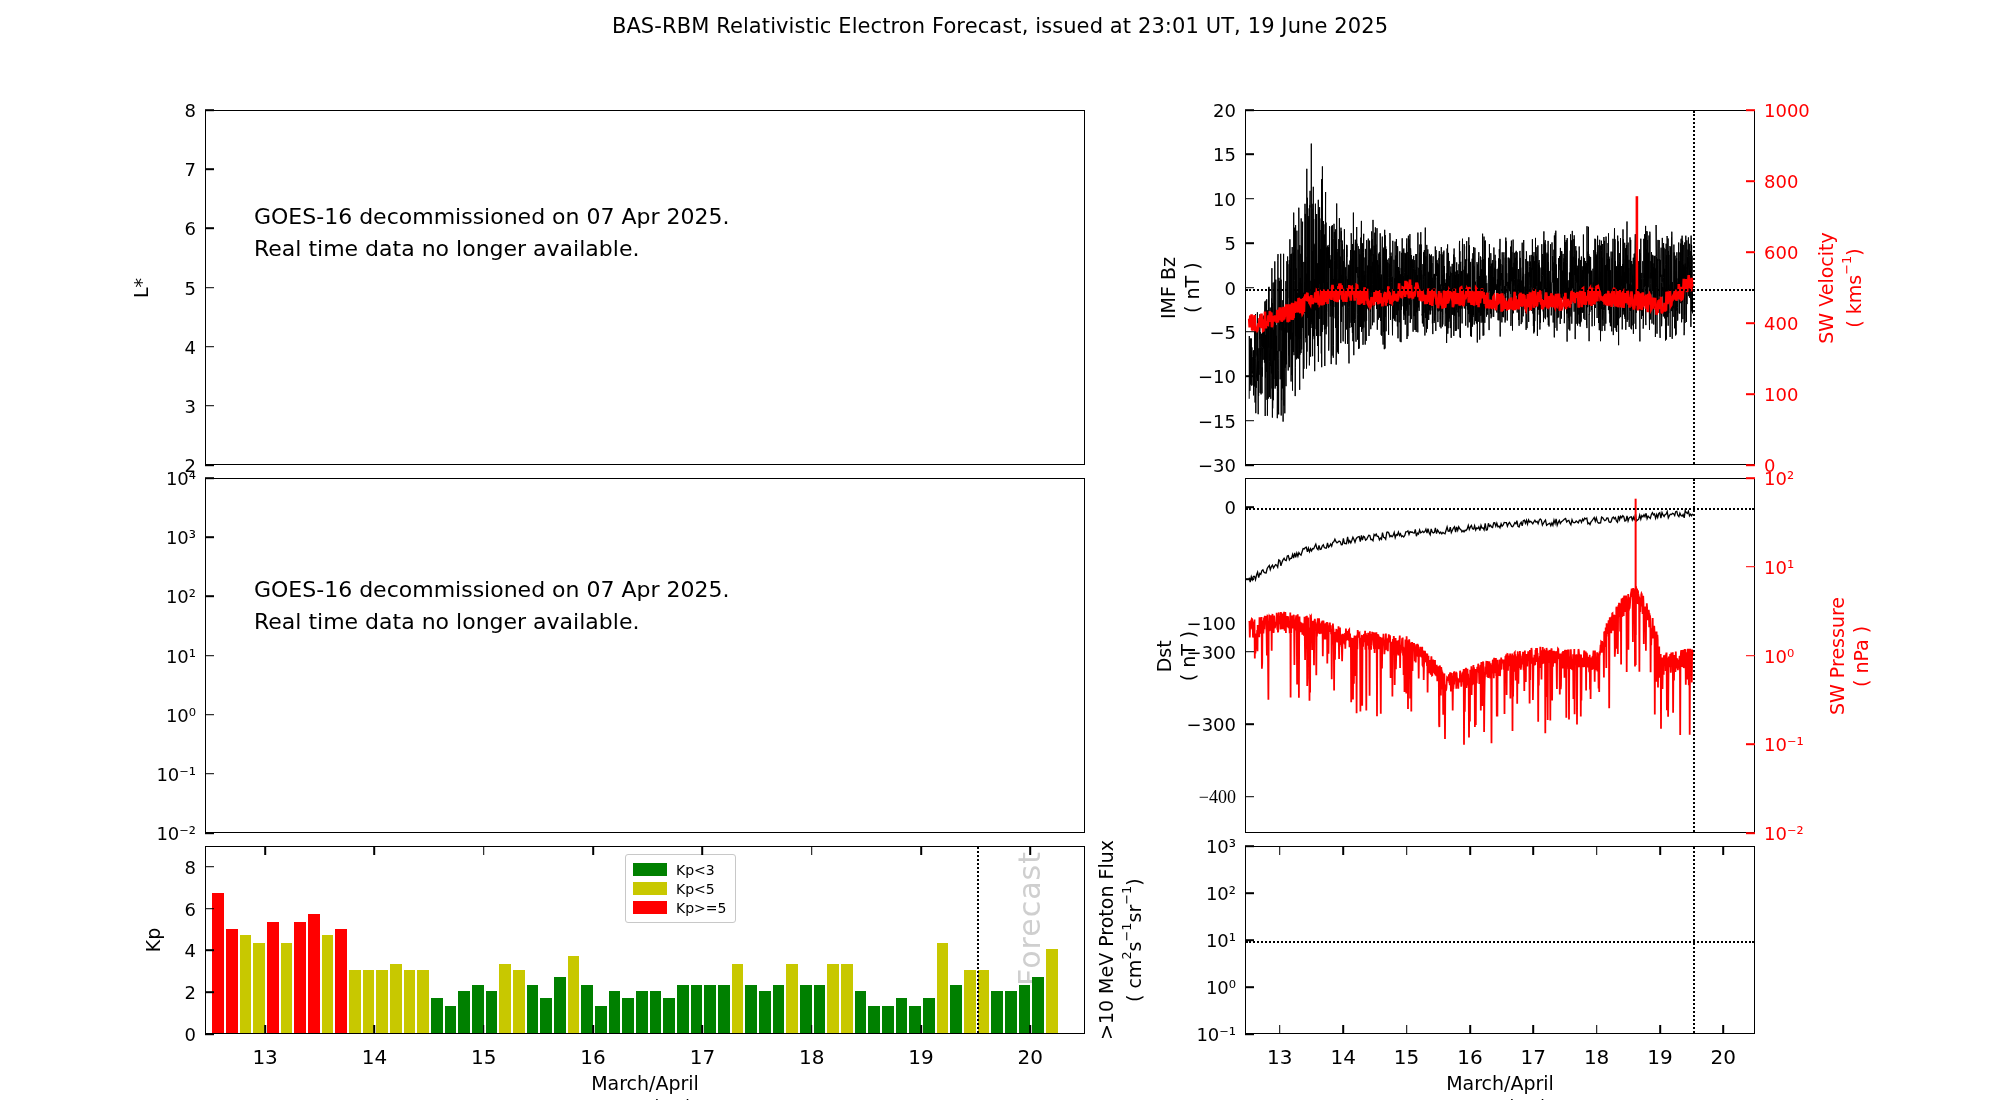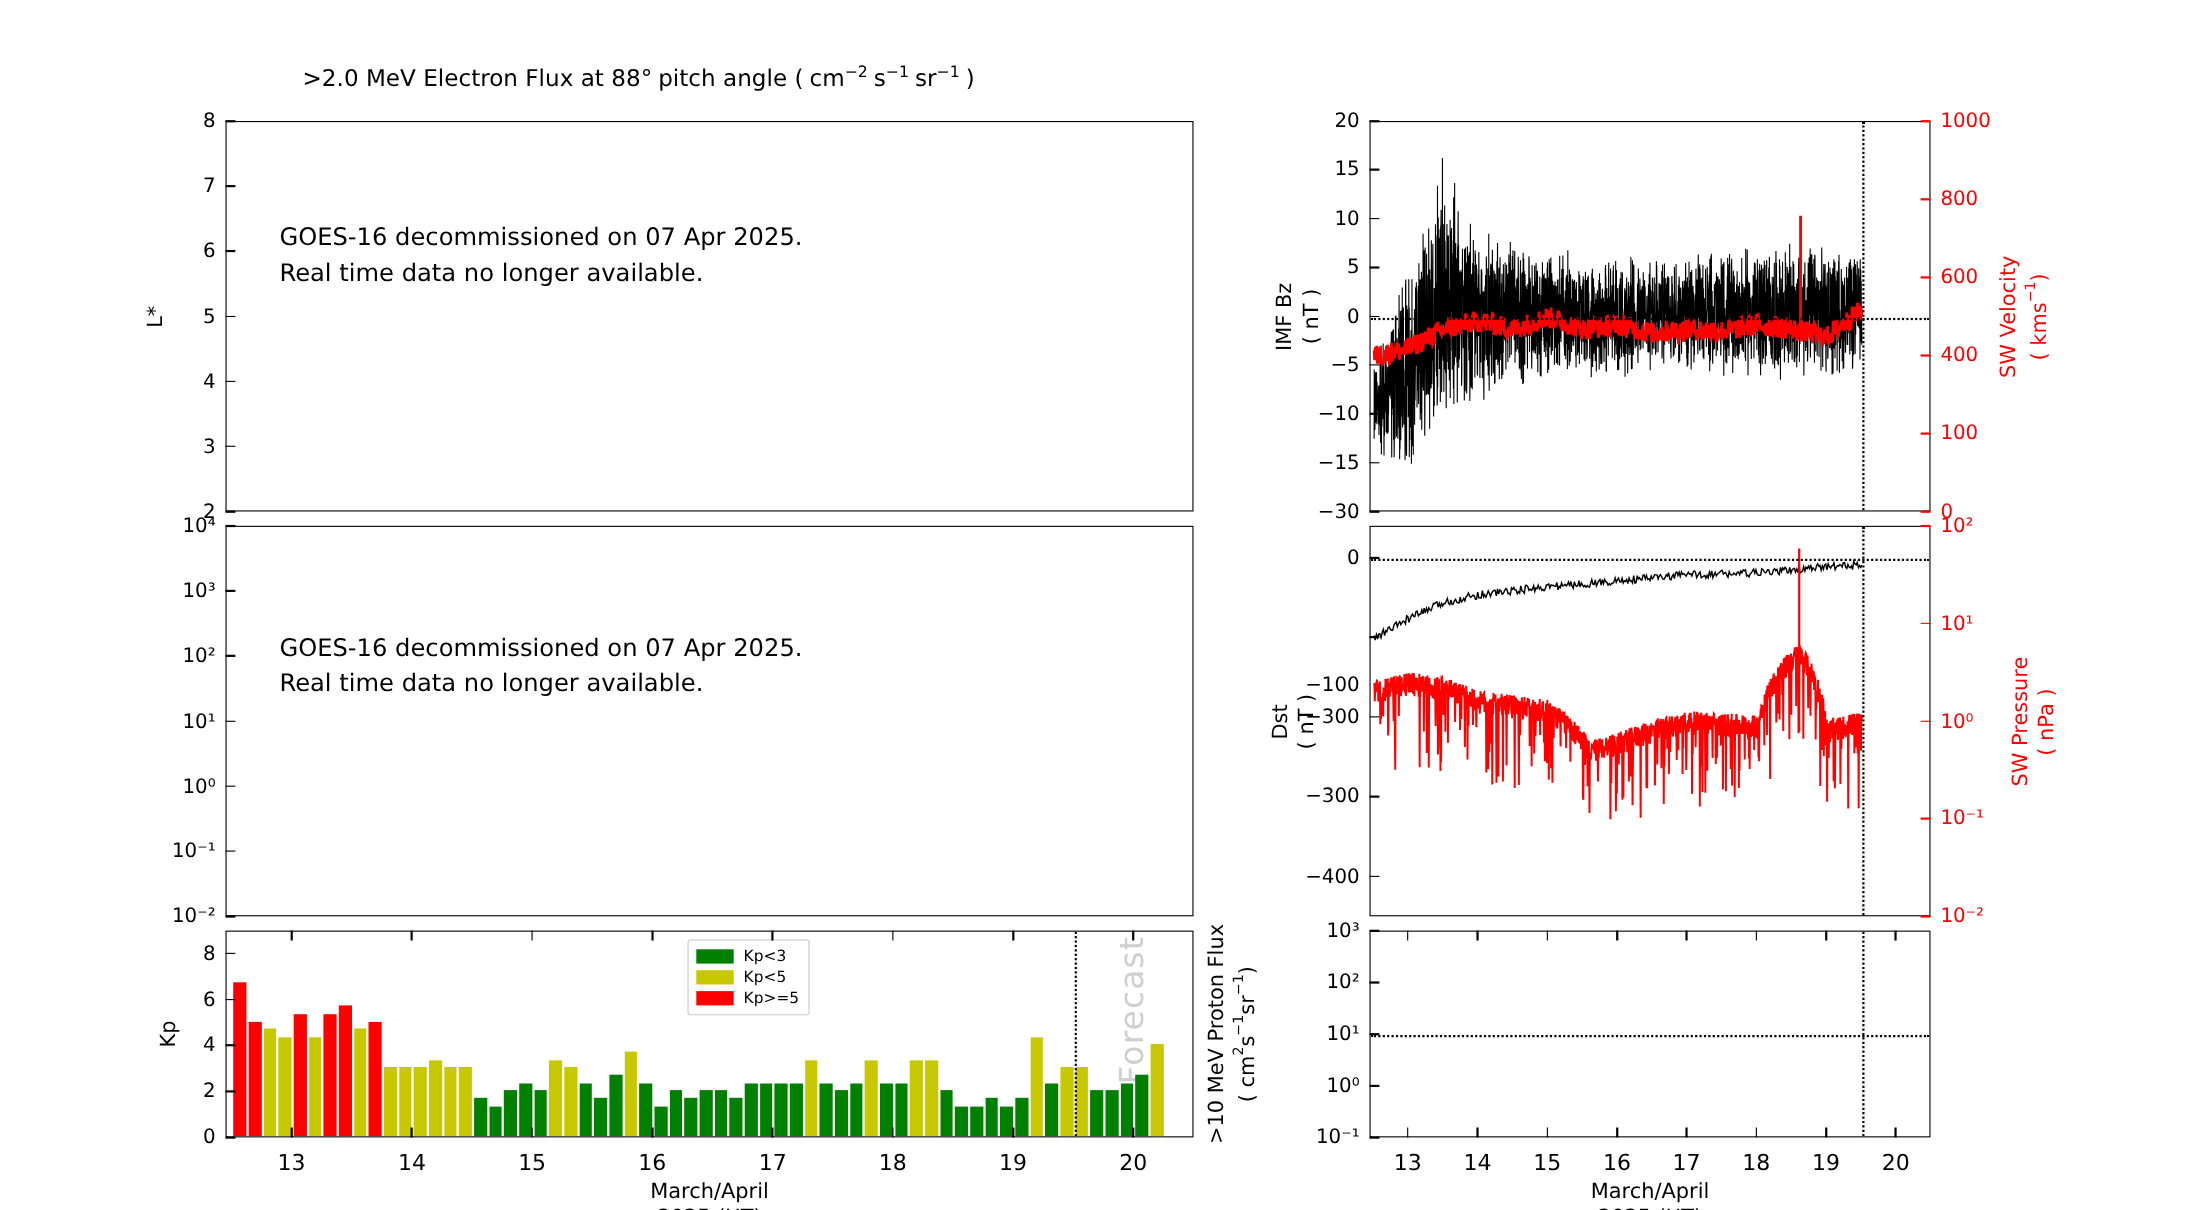--- a/index.html
+++ b/index.html
@@ -94,22 +94,22 @@
   
   .bar { position:absolute; bottom:0; }
 
   svg { display:block; }
 </style>
 </head>
 <body>
 
 <div class="fig">
 
-
-  <div id="flux-subtitle"><span>&gt;2.0 MeV Electron Flux at 88</span><span>°</span><span class="spc"></span><span>pitch angle (</span><span class="spc"></span><span>cm</span><sup>−2</sup><span class="spc"></span><span>s</span><sup>−1</sup><span class="spc"></span><span>sr</span><sup>−1</sup><span class="spc"></span><span>)</span></div>
+  <div id="main-title">BAS-RBM Relativistic Electron Forecast, issued at 23:01 UT, 19 June 2025</div>
+
 
   <div class="panel" id="p-lstar" style="left:205px; top:110px; width:880px; height:355px;">
     <div class="axes">
       <div class="msg" style="left:48px; top:90px;">GOES-16 decommissioned on 07 Apr 2025.</div>
       <div class="msg" style="left:48px; top:122px;">Real time data no longer available.</div>
     </div>
     <div class="ylab" style="left:-74px; top:50%; transform:translateY(-50%) rotate(180deg);">L*</div>
     <div id="lstar-yticks">
         <div class="ytick" style="top: 0px;">8</div>
         <div class="tickmark" style="top: 0px;"></div>
@@ -355,21 +355,21 @@
     </div>
     <div id="dst-yticks">
         <div class="ytick" style="top: 28.9796px;">0</div>
         <div class="tickmark" style="top: 28.9796px;"></div>
         <div class="ytick" style="top: 101.429px; margin-top: 44px;">−100</div>
         <div class="tickmark" style="top: 101.429px;"></div>
         <div class="ytick" style="top: 173.878px;">−300</div>
         <div class="tickmark" style="top: 173.878px;"></div>
         <div class="ytick" style="top: 246.327px;">−300</div>
         <div class="tickmark" style="top: 246.327px;"></div>
-        <div class="ytick" style="top: 318.776px;">−400</div>
+        <div class="ytick" style="top: 318.776px; font-family: Liberation Serif, serif;">−400</div>
         <div class="tickmark" style="top: 318.776px;"></div>
       </div>
     <div id="dst-ryticks">
         <div class="ytick r red" style="top: 0px;">10²</div>
         <div class="tickmark r red" style="top: 0px;"></div>
         <div class="ytick r red" style="top: 88.75px;">10¹</div>
         <div class="tickmark r red" style="top: 88.75px;"></div>
         <div class="ytick r red" style="top: 177.5px;">10⁰</div>
         <div class="tickmark r red" style="top: 177.5px;"></div>
         <div class="ytick r red" style="top: 266.25px;">10⁻¹</div>

